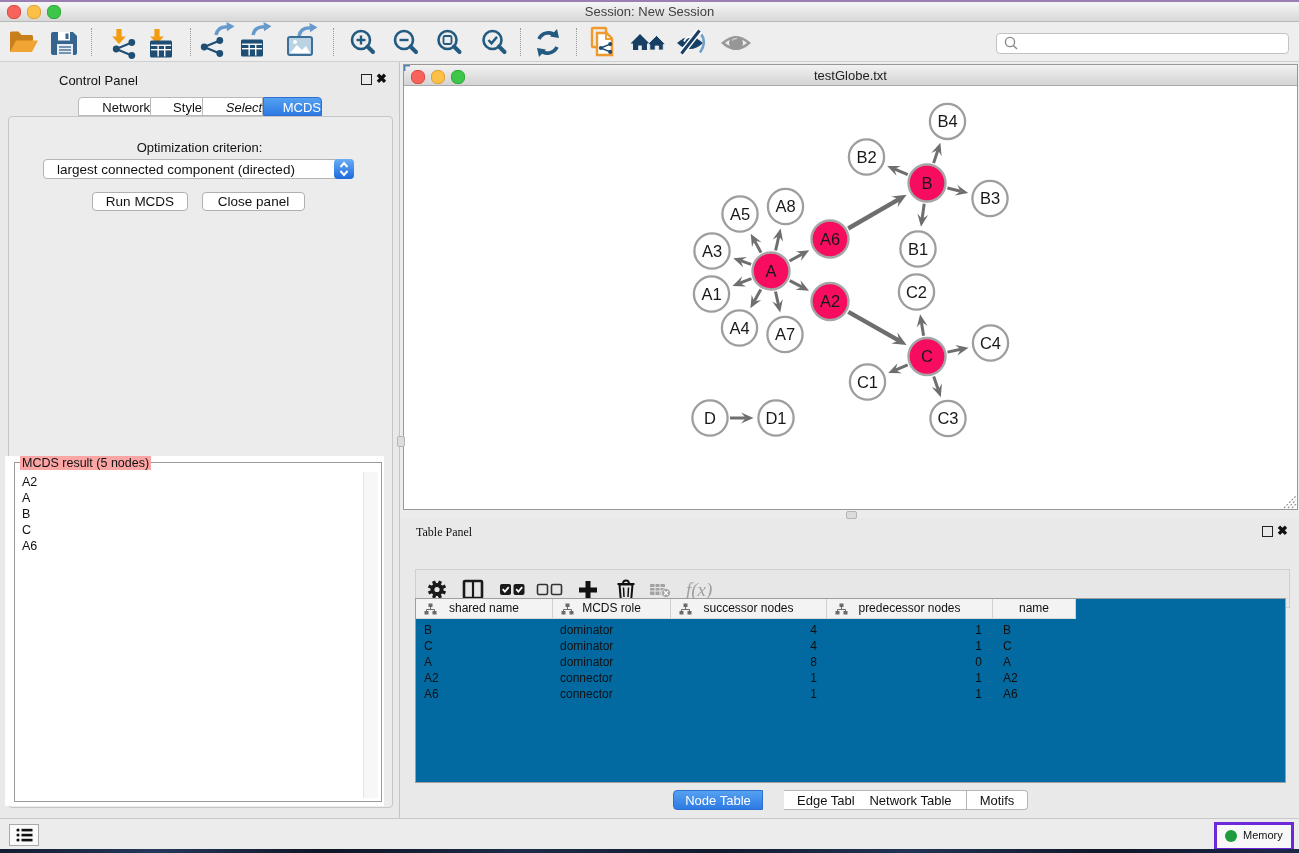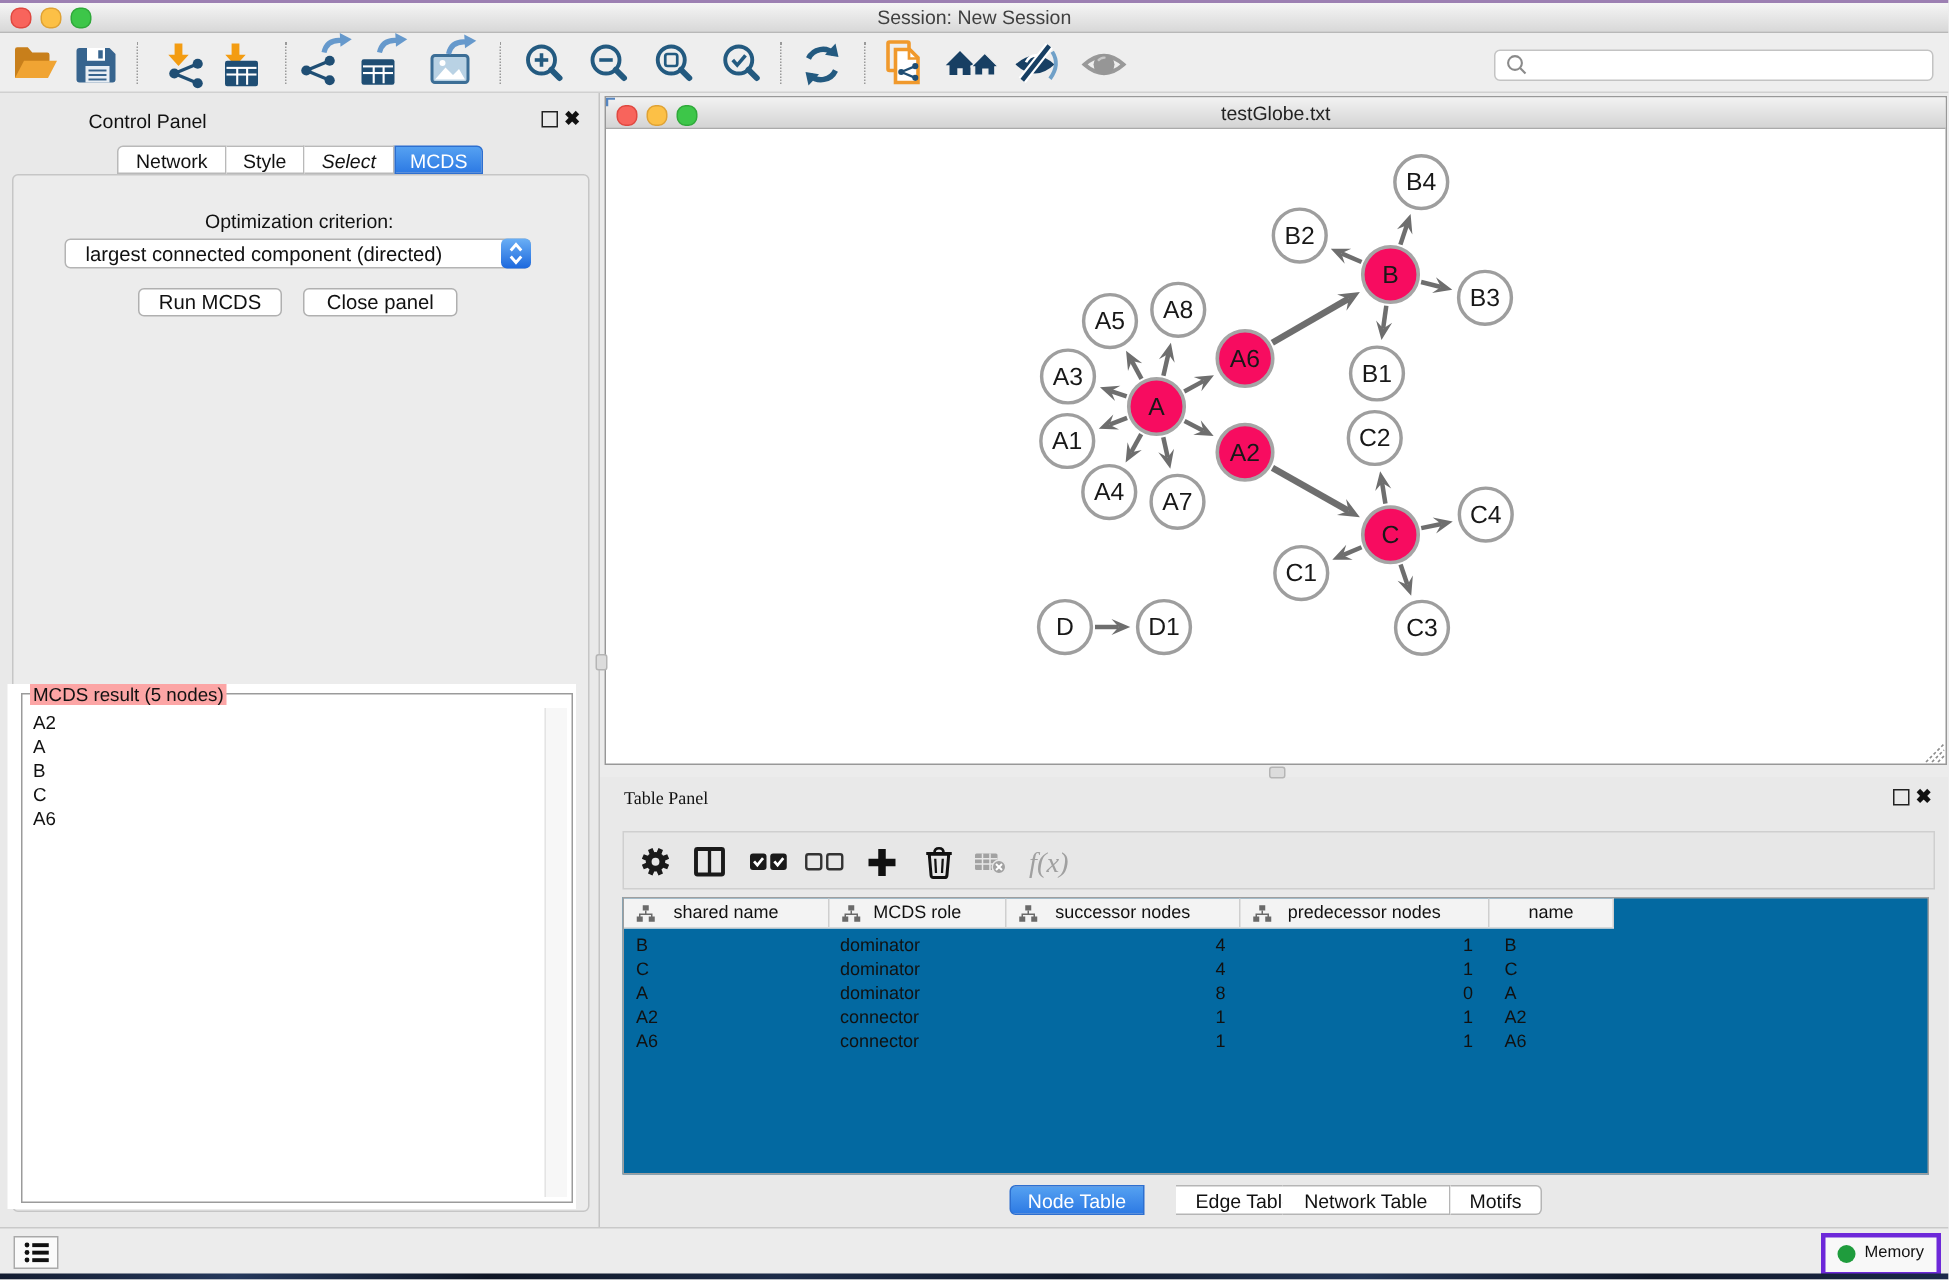--- a/index.html
+++ b/index.html
@@ -10,42 +10,42 @@
 #titlebar{left:0;top:2px;width:1299px;height:19px;background:linear-gradient(#f5f5f5,#d8d8d8);border-bottom:1px solid #b8b8b8;}
 #titletext{left:0;top:4px;width:1299px;text-align:center;font-size:13px;color:#404040;}
 .tl{width:12px;height:12px;border-radius:6px;top:6px;}
 #toolbar{left:0;top:22px;width:1299px;height:39px;background:#eeeeee;border-bottom:1px solid #d0d0d0;}
 .sep{position:absolute;top:28px;height:28px;width:0;border-left:1px dotted #9a9a9a;}
 #searchbox{left:996px;top:33px;width:291px;height:19px;background:#fff;border:1px solid #c3c3c3;border-radius:4px;}
 
 #cpanel{left:0;top:62px;width:399px;height:756px;background:#e9e9e9;border-right:1px solid #c4c4c4;}
 #cptitle{left:13px;top:11px;font-size:13px;color:#111;margin-left:46px;}
 .mini{top:12px;width:9px;height:9px;border:1.5px solid #222;}
-.tab{position:absolute;top:35px;height:19px;line-height:19px;text-align:center;font-size:13px;background:#fff;border:1px solid #b9b9b9;box-sizing:border-box;color:#111;}
+.tab{position:absolute;top:35px;height:19px;line-height:19px;text-align:right;font-size:13px;background:#fff;border:1px solid #b9b9b9;box-sizing:border-box;color:#111;}
 .tabsel{background:linear-gradient(#55a1f1,#2d7ae4);color:#fff;border:1px solid #2d6fd0;}
 #cpbody{left:8px;top:54px;width:383px;height:690px;background:#ececec;border:1px solid #c6c6c6;border-radius:4px;}
 #optlabel{left:0;top:78px;width:399px;text-align:center;font-size:13px;color:#111;}
 #combo{left:43px;top:97px;width:311px;height:20px;background:#fff;border:1px solid #b4b4b4;border-radius:4px;box-sizing:border-box;}
 #combo .txt{position:absolute;left:13px;top:2px;font-size:13.5px;color:#111;}
 #combo .step{position:absolute;right:-1px;top:-1px;width:20px;height:20px;border-radius:4px;background:linear-gradient(#6aaff5,#1c68dd);}
 .btn{position:absolute;height:19px;background:#fff;border:1px solid #b0b0b0;border-radius:4px;box-sizing:border-box;text-align:center;font-size:13.5px;color:#111;line-height:17px;}
 
 #mcdswrap{left:5px;top:394px;width:379px;height:350px;background:#fff;}
 #mcdsbox{left:14px;top:400px;width:366px;height:338px;border:1px solid #9b9b9b;background:#fff;}
 #mcdslegend{left:20px;top:394px;background:#fca5a5;padding:0 2px;font-size:12.5px;color:#111;}
 #mcdslist{left:22px;top:412px;font-size:12.5px;color:#111;line-height:16px;}
 #mcdssb{left:363px;top:410px;width:14px;height:326px;background:#f7f7f7;border-left:1px solid #e4e4e4;}
 
 #iframe{left:403px;top:64px;width:895px;height:446px;background:#fff;border:1px solid #989898;box-sizing:border-box;}
 #iftitle{left:0;top:0;width:893px;height:20px;background:linear-gradient(#f2f2f2,#d4d4d4);border-bottom:1px solid #aaa;}
 #iftext{left:0;top:3px;width:893px;text-align:center;font-size:13px;color:#222;}
 
 #tpanel{left:400px;top:518px;width:899px;height:300px;background:#e9e9e9;}
 #tptitle{left:16px;top:7px;font-size:12px;color:#111;font-family:Liberation Serif, serif;}
-#tptools{left:15px;top:36px;width:873px;height:37px;background:#e7e7e7;border:1px solid #cfcfcf;}
+#tptools{left:15px;top:51px;width:873px;height:37px;background:#e7e7e7;border:1px solid #cfcfcf;}
 #tbox{left:15px;top:80px;width:869px;height:183px;background:#0369a1;border:1px solid #9e9e9e;}
 #thead{position:absolute;left:0;top:0;width:660px;height:19px;background:#f3f3f3;border-bottom:1px solid #d8d8d8;font-size:12px;color:#111;}
 .hcol{position:absolute;top:0;height:19px;border-right:1px solid #cfcfcf;box-sizing:border-box;text-align:center;line-height:19px;}
 .trow{position:absolute;font-size:12px;color:#111;height:16px;line-height:16px;}
 #ttabs{left:273px;top:272px;height:20px;font-size:13px;}
 .ttab{position:absolute;top:0;height:20px;line-height:20px;text-align:center;background:#fff;border:1px solid #b5b5b5;box-sizing:border-box;color:#111;}
 
 #statusbar{left:0;top:818px;width:1299px;height:31px;background:#ececec;border-top:1px solid #c9c9c9;}
 #sbtn{left:9px;top:824px;width:28px;height:20px;background:#fafafa;border:1px solid #a9a9a9;}
 #membtn{left:1214px;top:822px;width:74px;height:23px;background:#f8f8f8;border:3px solid #6d28d9;font-size:11px;color:#111;}

